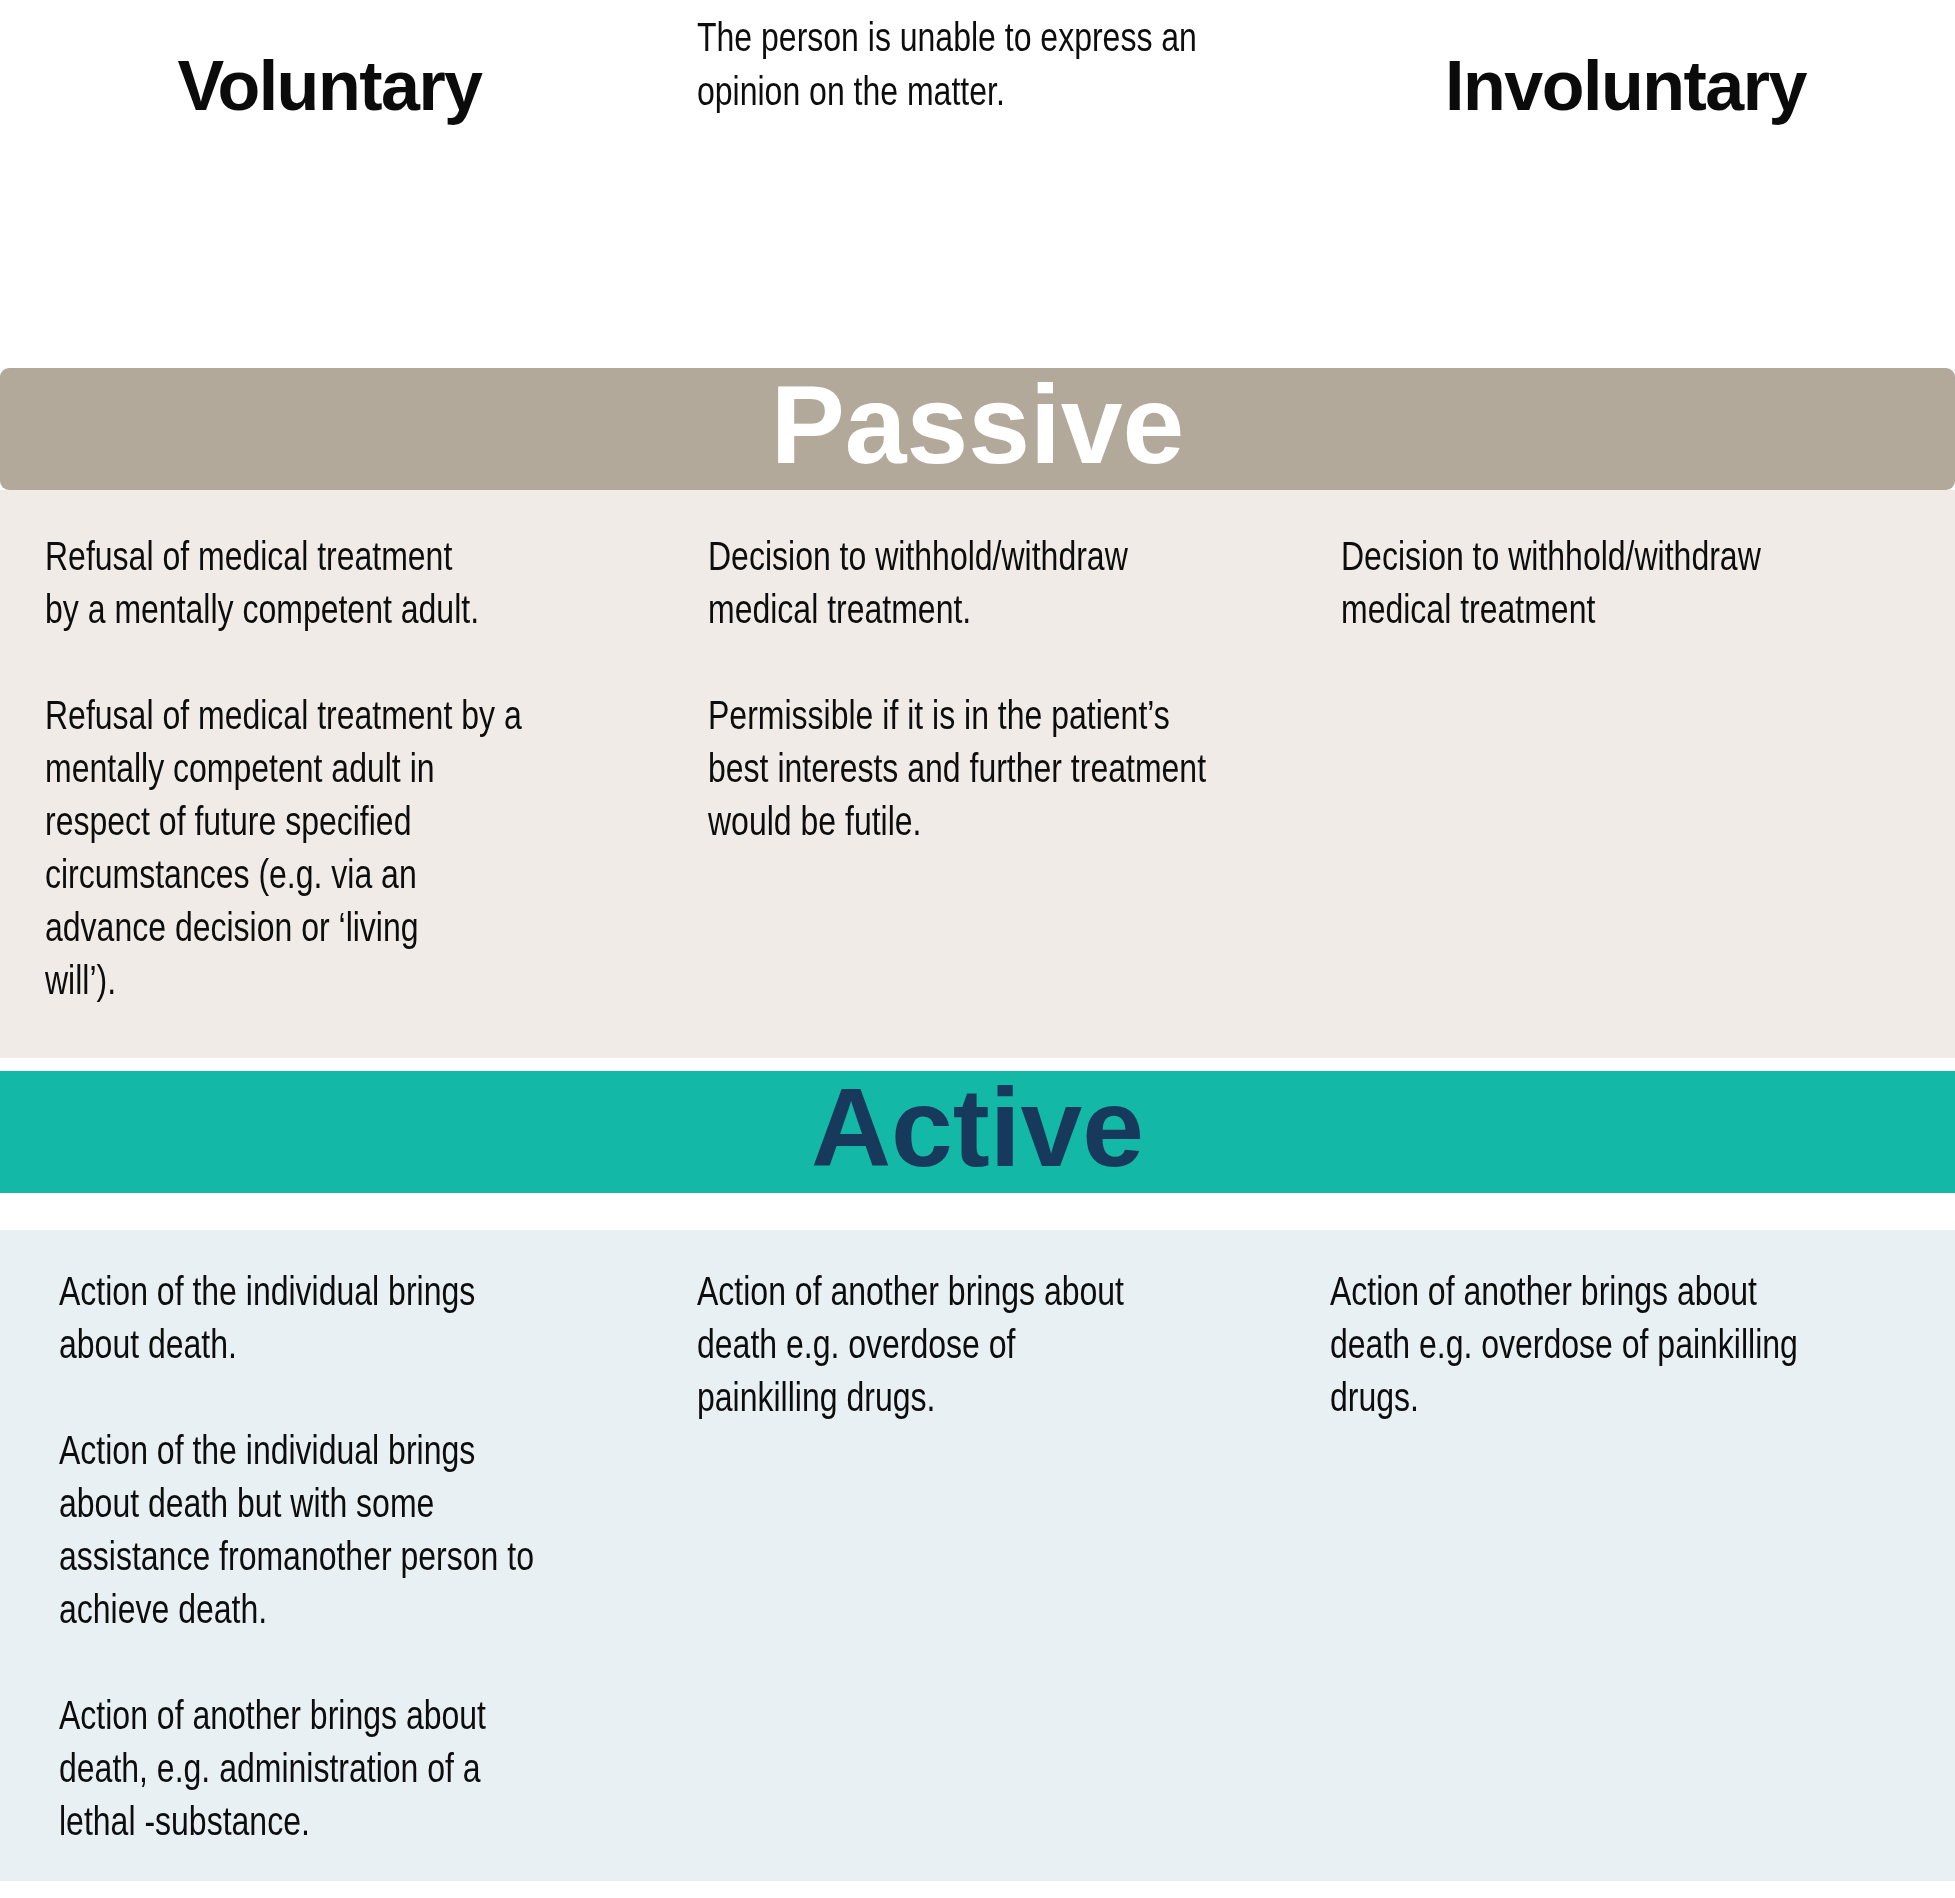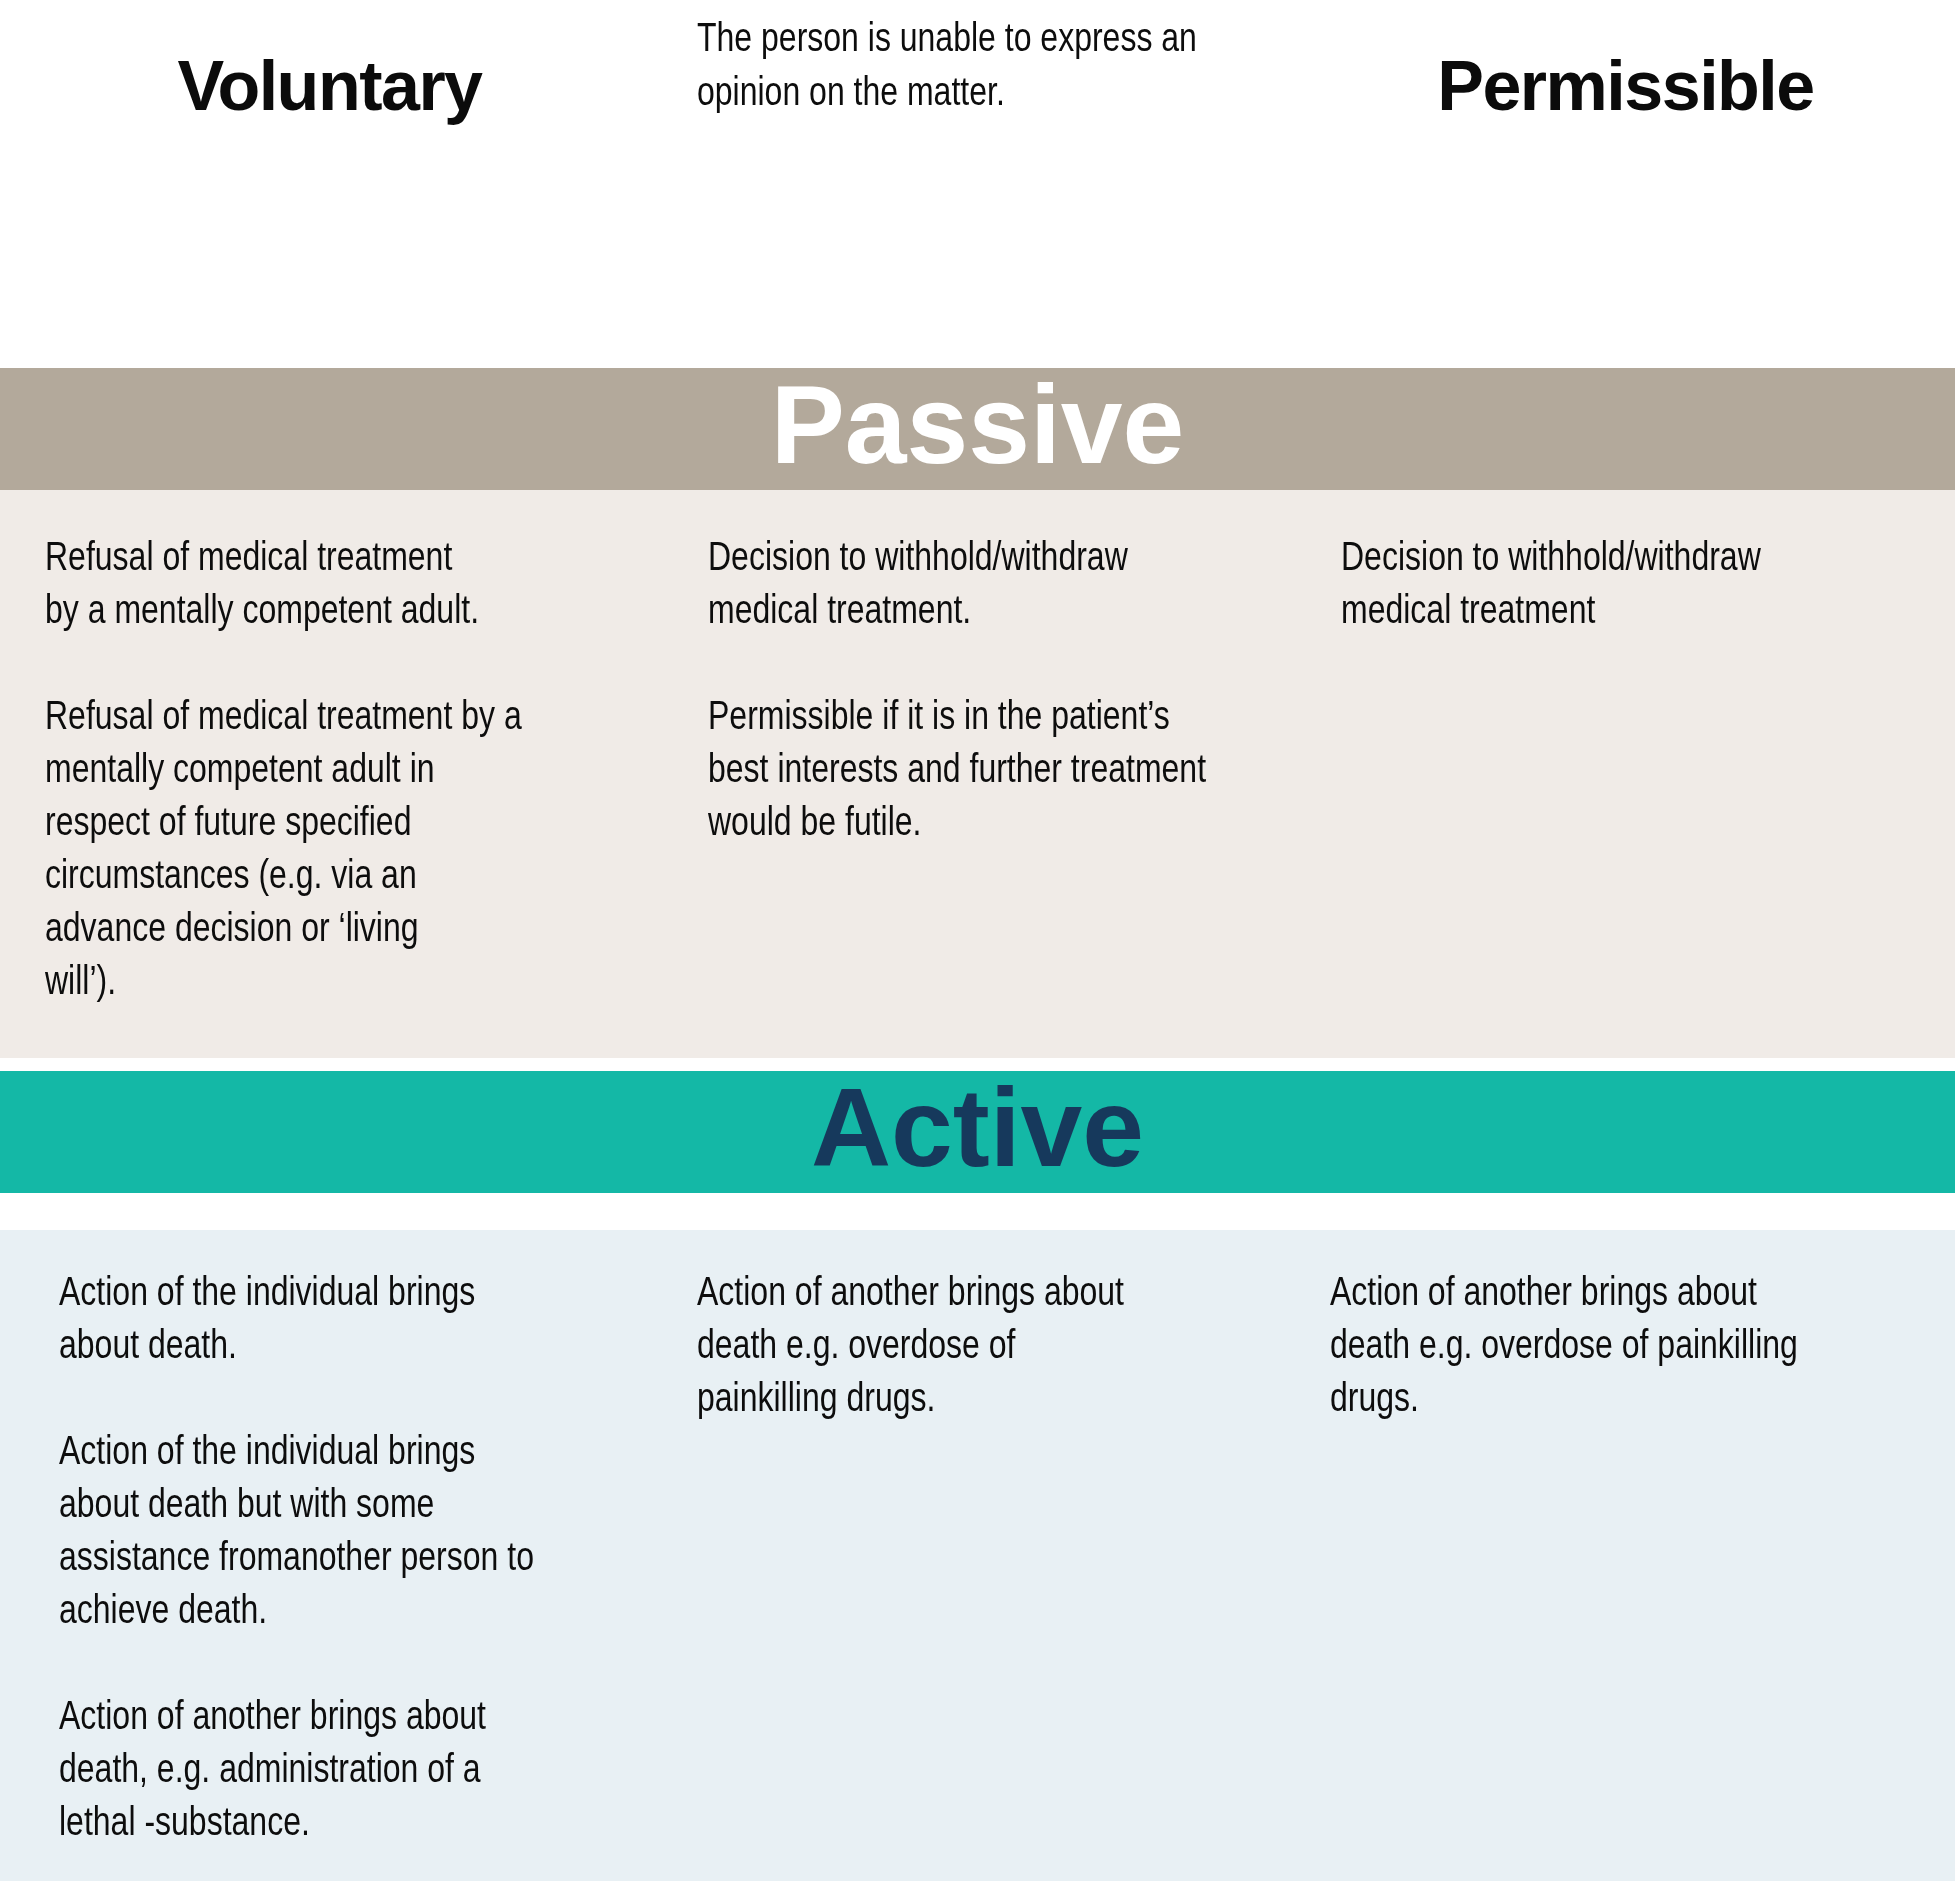--- a/index.html
+++ b/index.html
@@ -59,24 +59,24 @@
   <div class="hcol colpos-0">
     <div class="htitle">Voluntary</div>
   </div>
   <div class="hcol colpos-1">
     <div class="hdesc-wrap pad-b">
       <div class="cx">The person is unable to express an
 opinion on the matter.</div>
     </div>
   </div>
   <div class="hcol colpos-2">
-    <div class="htitle">Permissible</div>
+    <div class="htitle">Involuntary</div>
   </div>
 
-  <div class="banner banner-passive" id="passiveBanner" style="background: rgb(179, 169, 155);">
+  <div class="banner banner-passive" id="passiveBanner" style="background: rgb(179, 169, 155); border-radius: 9px;">
     <div class="banner-label" id="passiveLabel" style="color: rgb(255, 255, 255);">Passive</div>
   </div>
 
   <div class="row-passive">
     <div class="cell cell-pass colpos-0 pad-a passive-bg" style="background: rgb(240, 235, 231);">
       <div class="cx">Refusal of medical treatment
 by a mentally competent adult.
 
 Refusal of medical treatment by a
 mentally competent adult in

